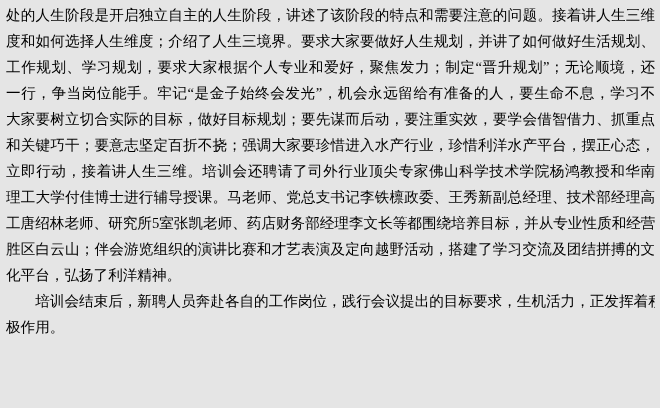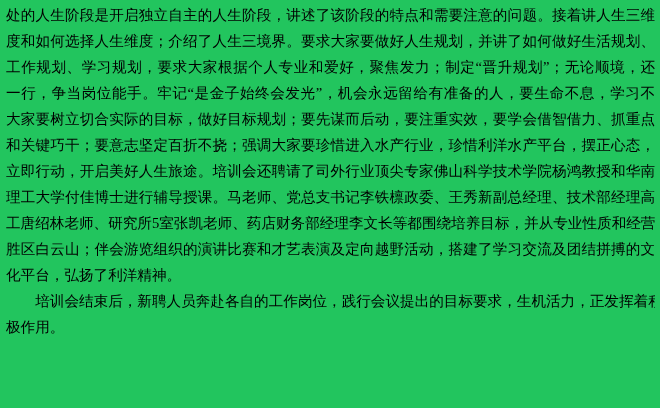--- a/index.html
+++ b/index.html
@@ -4,21 +4,21 @@
 <style>
   html, body {
     margin: 0;
     padding: 0;
     background: #ffffff;
   }
   .page {
     position: relative;
     width: 660px;
     height: 408px;
-    background: #22c55e;
+    background: #e5e5e5;
     color: #000000;
     overflow: hidden;
     font-family: "Liberation Serif", serif;
     font-size: 14.6px;
     box-sizing: border-box;
     padding: 2px 14px 0 6px;
   }
   .line {
     width: 649px;
     height: 26px;
@@ -38,20 +38,20 @@
 </head>
 <body>
 
 <div class="page">
   <div class="line">处的人生阶段是开启独立自主的人生阶段，讲述了该阶段的特点和需要注意的问题。接着讲人生三维</div>
   <div class="line">度和如何选择人生维度；介绍了人生三境界。要求大家要做好人生规划，并讲了如何做好生活规划、</div>
   <div class="line">工作规划、学习规划，要求大家根据个人专业和爱好，聚焦发力；制定“晋升规划”；无论顺境，还</div>
   <div class="line">一行，争当岗位能手。牢记“是金子始终会发光”，机会永远留给有准备的人，要生命不息，学习不</div>
   <div class="line">大家要树立切合实际的目标，做好目标规划；要先谋而后动，要注重实效，要学会借智借力、抓重点</div>
   <div class="line">和关键巧干；要意志坚定百折不挠；强调大家要珍惜进入水产行业，珍惜利洋水产平台，摆正心态，</div>
-  <div class="line">立即行动，开启美好人生旅途。培训会还聘请了司外行业顶尖专家佛山科学技术学院杨鸿教授和华南</div>
+  <div class="line">立即行动，接着讲人生三维。培训会还聘请了司外行业顶尖专家佛山科学技术学院杨鸿教授和华南</div>
   <div class="line">理工大学付佳博士进行辅导授课。马老师、党总支书记李铁檩政委、王秀新副总经理、技术部经理高</div>
   <div class="line">工唐绍林老师、研究所5室张凯老师、药店财务部经理李文长等都围绕培养目标，并从专业性质和经营</div>
   <div class="line">胜区白云山；伴会游览组织的演讲比赛和才艺表演及定向越野活动，搭建了学习交流及团结拼搏的文</div>
   <div class="line para-end">化平台，弘扬了利洋精神。</div>
   <div class="line indent">培训会结束后，新聘人员奔赴各自的工作岗位，践行会议提出的目标要求，生机活力，正发挥着积</div>
   <div class="line para-end">极作用。</div>
 </div>
 
 </body></html>

